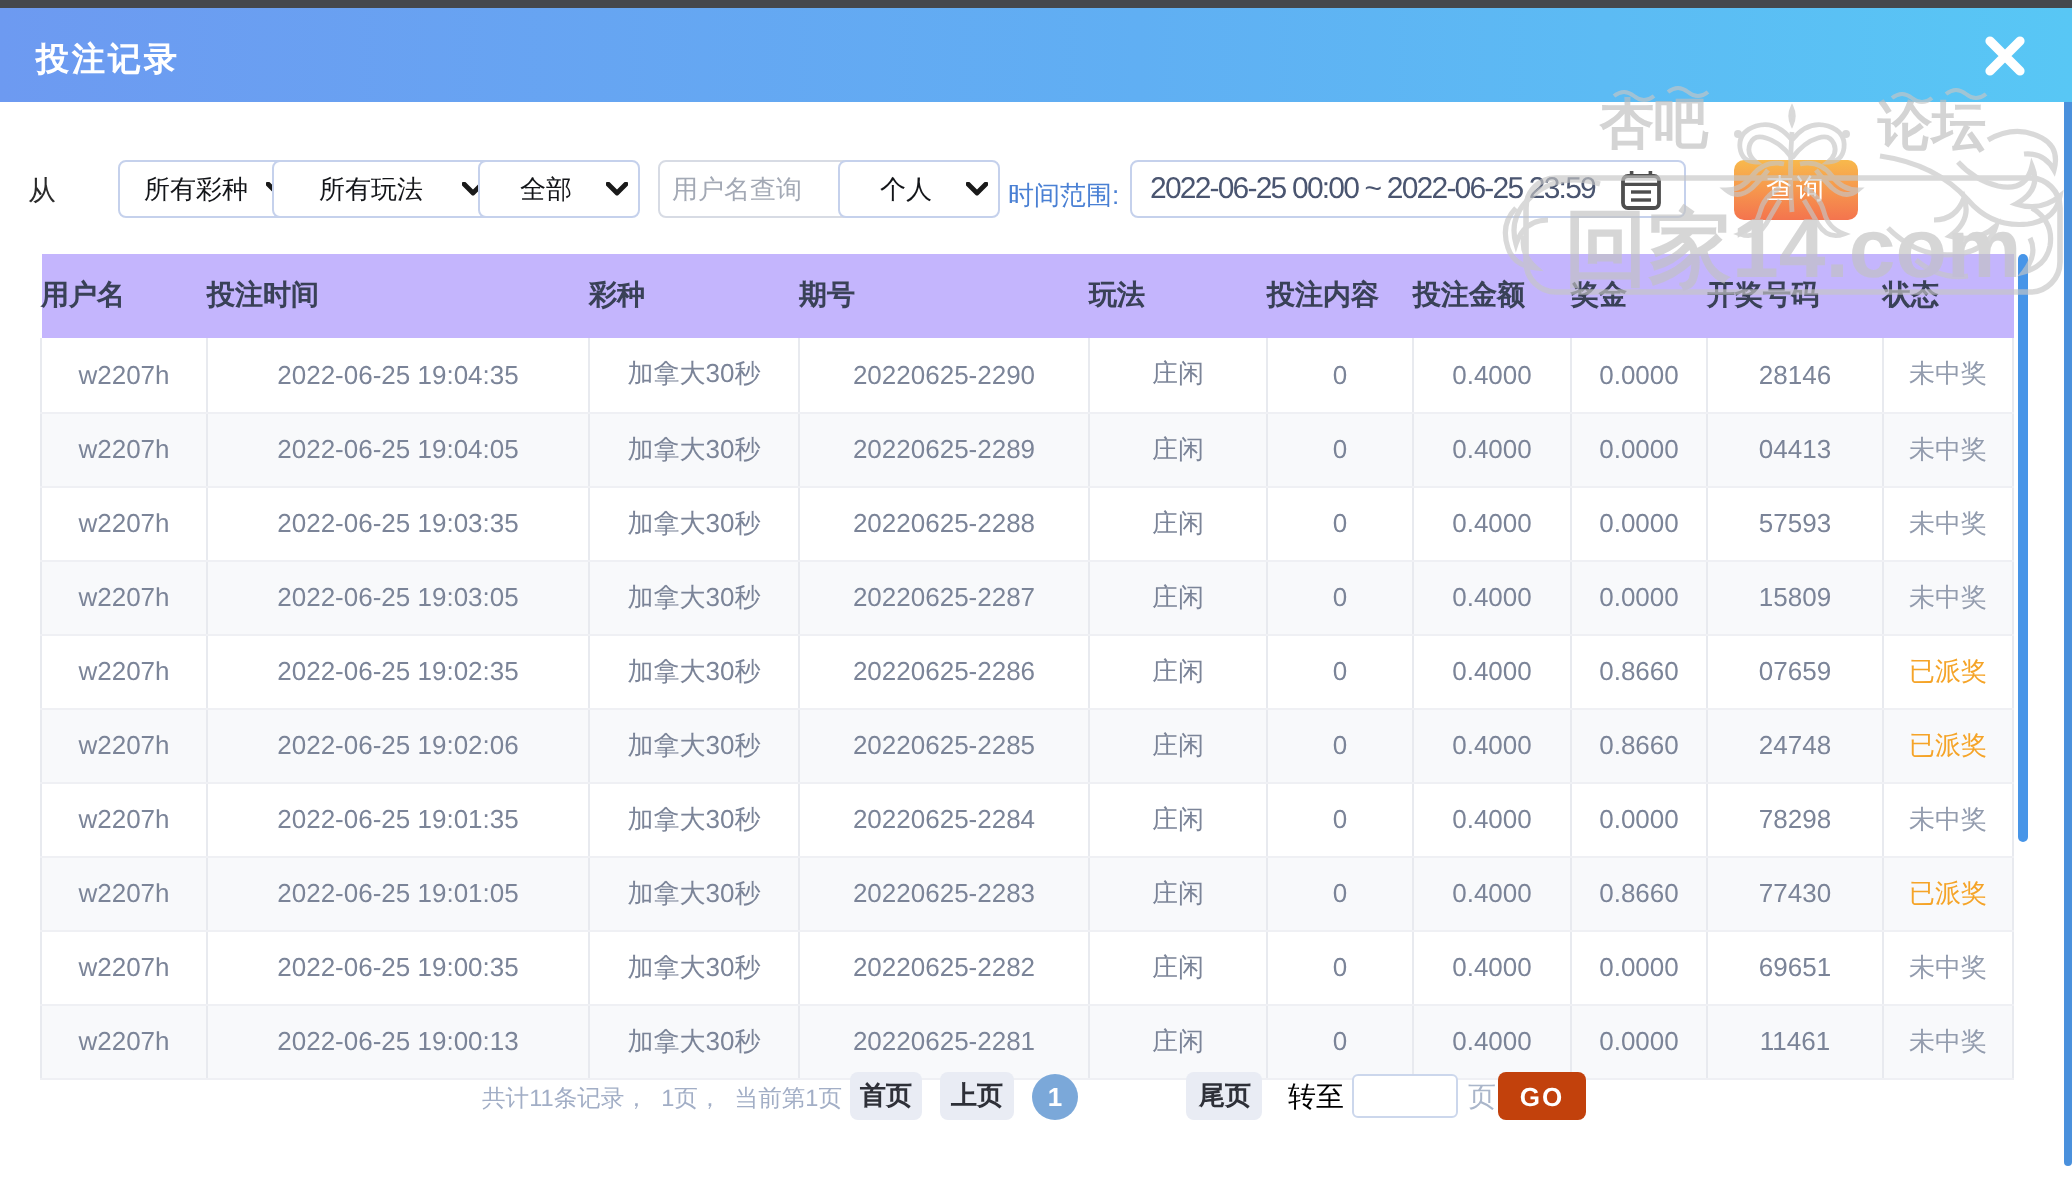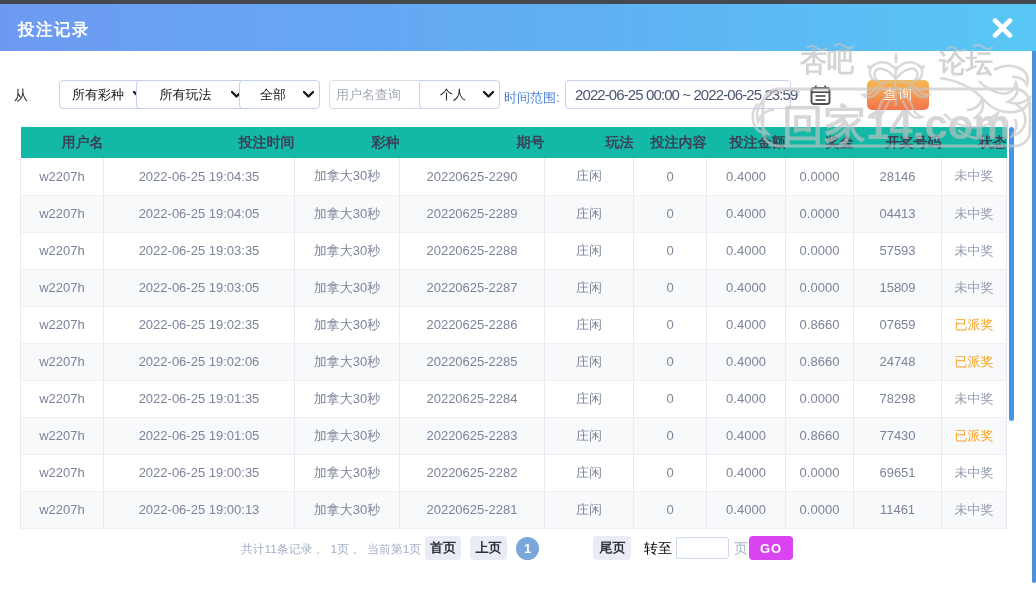--- a/index.html
+++ b/index.html
@@ -16,31 +16,31 @@
   .sel .txt { flex:1; text-align:center; font-size:13px; color:#131519; padding-left:3px; }
   .sel svg { margin-right:5px; }
   #lbl-cong { left:14px; top:87px; font-size:14px; color:#2b2b2b; }
   #sel1 { left:43px;  width:91px;margin-left:16px; }
   #sel2 { left:136px; width:112px; }
   #sel3 { left:239px; width:81px; }
   #inp-user { left:329px; width:104px; border-color:#d7dbe4; font-size:13px; white-space:nowrap; color:#a3a9b5;
     display:flex; align-items:center; padding-left:6px; }
   #sel4 { left:419px; width:81px; }
   #lbl-time { left:504px; top:89px; font-size:13px; color:#4a80d4; }
-  #datebox { left:565px; width:226px; display:flex; align-items:center; }
+  #datebox { left:565px; width:278px; display:flex; align-items:center; }
   #datebox .dtxt { font-size:15px; color:#4a5570; padding-left:9px; letter-spacing:-0.9px; white-space:nowrap; }
   #calicon { left:810px; top:85px; }
   #btn-query { left:867px; top:80px; width:62px; height:30px; border-radius:5px;
     background:linear-gradient(180deg,#f8b94c 0%,#f4744e 100%);
     color:#fff; font-size:14px; display:flex; align-items:center; justify-content:center; letter-spacing:1px;}
   
   #tablewrap { left:20px; top:127px; width:986px; }
   table { border-collapse:collapse; table-layout:fixed; width:986px; }
-  thead td { background:#14b8a6; height:31px; font-size:14px; font-weight:bold; color:#394157;
-    text-align:right; }
+  thead td { background:#c4b5fd; height:42px; font-size:14px; font-weight:bold; color:#394157;
+    text-align:left; }
   tbody td { height:37px; font-size:13px; color:#7b8498; text-align:center;
     border-left:1px solid #e8eaef; border-right:1px solid #e8eaef; border-bottom:1px solid #eff0f4; }
   tbody tr.alt td { background:#f8f9fb; }
   td.win  { color:#f5a428; }
   td.lose { color:#939cae; }
   #thumb { left:1009px; top:127px; width:5px; height:294px; background:#4795e8; border-radius:3px; }
   #redge { left:1032px; top:51px; width:4px; height:532px; background:#4a90dc; border-radius:0 0 2px 2px; }
   
   .pag { top:536px; height:24px; }
   #pgtext { left:241px; top:542px; font-size:11.8px; color:#a2aec6; }
@@ -49,21 +49,21 @@
   #pg-first { left:425px; width:36px; }
   #pg-prev  { left:470px; width:37px; }
   #pg-cur   { left:516px; top:537px; width:23px; height:23px; border-radius:50%; background:#7ba8d9;
     color:#fff; font-size:13px; font-weight:bold; display:flex; align-items:center; justify-content:center; }
   #pg-next  { left:549px; width:37px;margin-left:44px; }
   #pg-last  { left:594px; width:37px; }
   #pg-to   { left:644px; top:540px; font-size:14px; color:#000000; }
   #pg-inp  { left:676px; top:537px; width:53px; height:22px; background:#fff;
     border:1px solid #ccd7ec; border-radius:3px; }
   #pg-ye   { left:734px; top:540px; font-size:14px; color:#aab6ca; }
-  #pg-go   { left:749px; width:44px; background:#d946ef; color:#fff; letter-spacing:1px; }
+  #pg-go   { left:749px; width:44px; background:#c2410c; color:#fff; letter-spacing:1px; }
   #watermark { left:700px; top:30px; pointer-events:none; }
 </style>
 </head>
 <body>
 <div class="abs" id="topstrip"></div>
 <div class="abs" id="header"></div>
 <div class="abs" id="title">投注记录</div>
 <svg class="abs" style="left:992px;top:17px;" width="21" height="21">
   <path d="M3 3.5 L18 18.5 M18 3.5 L3 18.5" stroke="#ffffff" stroke-width="4.6" stroke-linecap="round" fill="none"></path>
 </svg>

